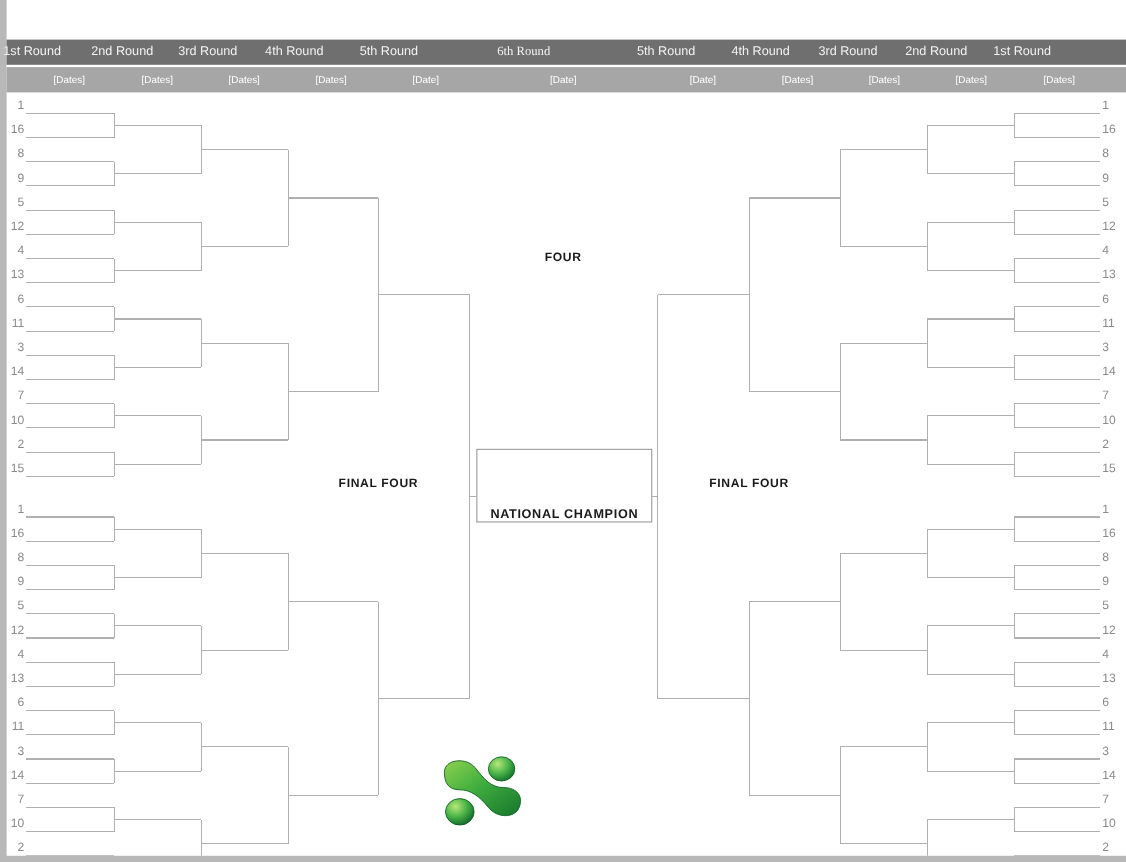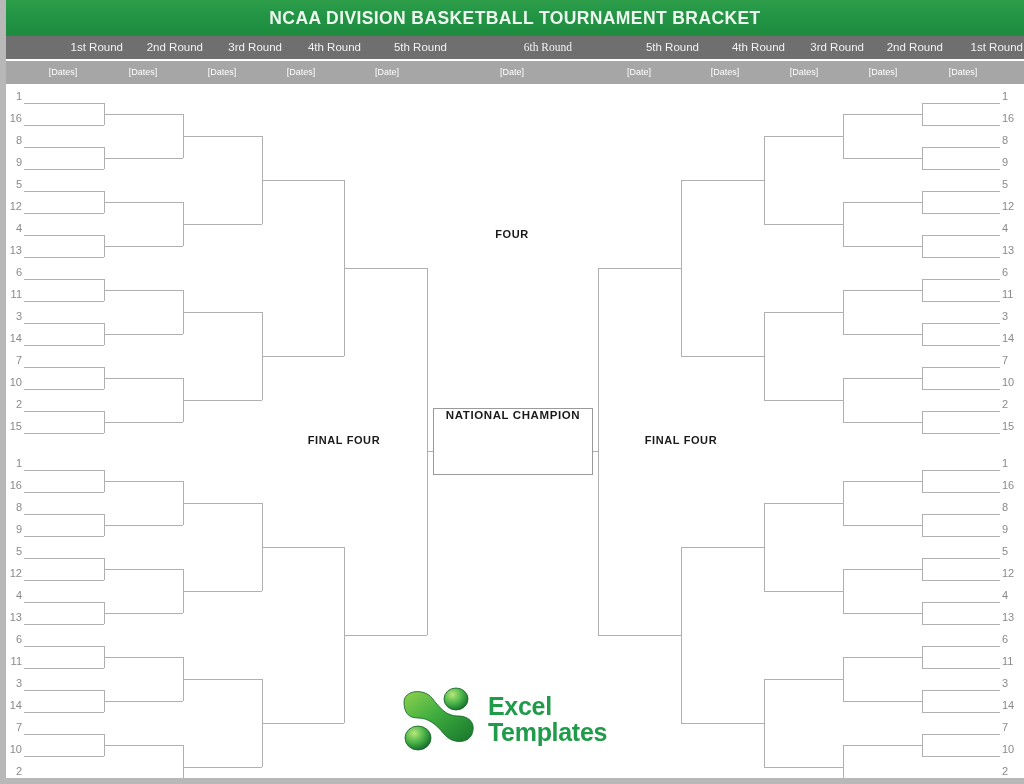--- a/index.html
+++ b/index.html
@@ -46,21 +46,21 @@
     top: 36px;
     width: 1018px;
     height: 23px;
     background: #6f6f6f;
   }
   #rounds-row .round-cell {
     position: absolute;
     top: 0;
     height: 23px;
     line-height: 23px;
-    text-align: right;
+    text-align: left;
     color: #f2f2f2;
     font-size: 11.5px;
     white-space: nowrap;
   }
 
   
   #dates-row {
     position: absolute;
     left: 6px;
     top: 61px;
@@ -136,21 +136,21 @@
     color: #1a1a1a;
     letter-spacing: 0.6px;
     white-space: nowrap;
     text-align: center;
   }
   #champion-box {
     position: absolute;
     border: 1px solid #9a9a9a;
     background: #ffffff;
     display: flex;
-    align-items: flex-start;
+    align-items: flex-end;
     justify-content: center;
   }
   #champion-box .champ-text {
     font-size: 11.5px;
     font-weight: bold;
     color: #1a1a1a;
     letter-spacing: 0.6px;
     white-space: nowrap;
   }
 
@@ -180,23 +180,20 @@
   }
 </style>
 </head>
 <body>
 
 <div id="page">
 
   <div id="left-gutter"></div>
   <div id="bottom-bar"></div>
 
-  <div id="title-bar">
-    <span class="title-text">NCAA DIVISION BASKETBALL TOURNAMENT BRACKET</span>
-  </div>
 
   <div id="rounds-row">
       <div class="round-cell" style="left: -3px; width: 120px;">1st Round</div>
       <div class="round-cell" style="left: 77px; width: 120px;">2nd Round</div>
       <div class="round-cell" style="left: 156px; width: 120px;">3rd Round</div>
       <div class="round-cell" style="left: 235px; width: 120px;">4th Round</div>
       <div class="round-cell" style="left: 321px; width: 120px;">5th Round</div>
       <div class="round-cell" style="left: 446px; width: 120px; font-family: Liberation Serif, serif;">6th Round</div>
       <div class="round-cell" style="left: 573px; width: 120px;">5th Round</div>
       <div class="round-cell" style="left: 659px; width: 120px;">4th Round</div>
@@ -437,24 +434,20 @@
           <stop offset="0%" stop-color="#b7e77a"></stop>
           <stop offset="55%" stop-color="#45b045"></stop>
           <stop offset="100%" stop-color="#13682a"></stop>
         </radialGradient>
       </defs>
       <path d="M6 16 C6 4, 26 2, 34 12 C42 22, 48 30, 60 30 C72 30, 78 38, 74 48
                C70 58, 54 58, 46 48 C38 38, 30 32, 20 32 C10 32, 6 26, 6 16 Z" fill="url(#gA)" stroke="#0f6024" stroke-width="0.8"></path>
       <ellipse cx="58" cy="13" rx="12" ry="11" fill="url(#gB)" stroke="#0f6024" stroke-width="0.8"></ellipse>
       <ellipse cx="20" cy="52" rx="13" ry="12" fill="url(#gC)" stroke="#0f6024" stroke-width="0.8"></ellipse>
     </svg>
-    <div class="logo-text">
-      <span class="logo-line">Excel</span>
-      <span class="logo-line">Templates</span>
-    </div>
   </div>
 
 <div class="seed-label left" style="top: 90px; left: 4px; width: 18px;">1</div>
     <div class="seed-label left" style="top: 112px; left: 4px; width: 18px;">16</div>
     <div class="seed-label left" style="top: 134px; left: 4px; width: 18px;">8</div>
     <div class="seed-label left" style="top: 156px; left: 4px; width: 18px;">9</div>
     <div class="seed-label left" style="top: 178px; left: 4px; width: 18px;">5</div>
     <div class="seed-label left" style="top: 200px; left: 4px; width: 18px;">12</div>
     <div class="seed-label left" style="top: 222px; left: 4px; width: 18px;">4</div>
     <div class="seed-label left" style="top: 244px; left: 4px; width: 18px;">13</div>

